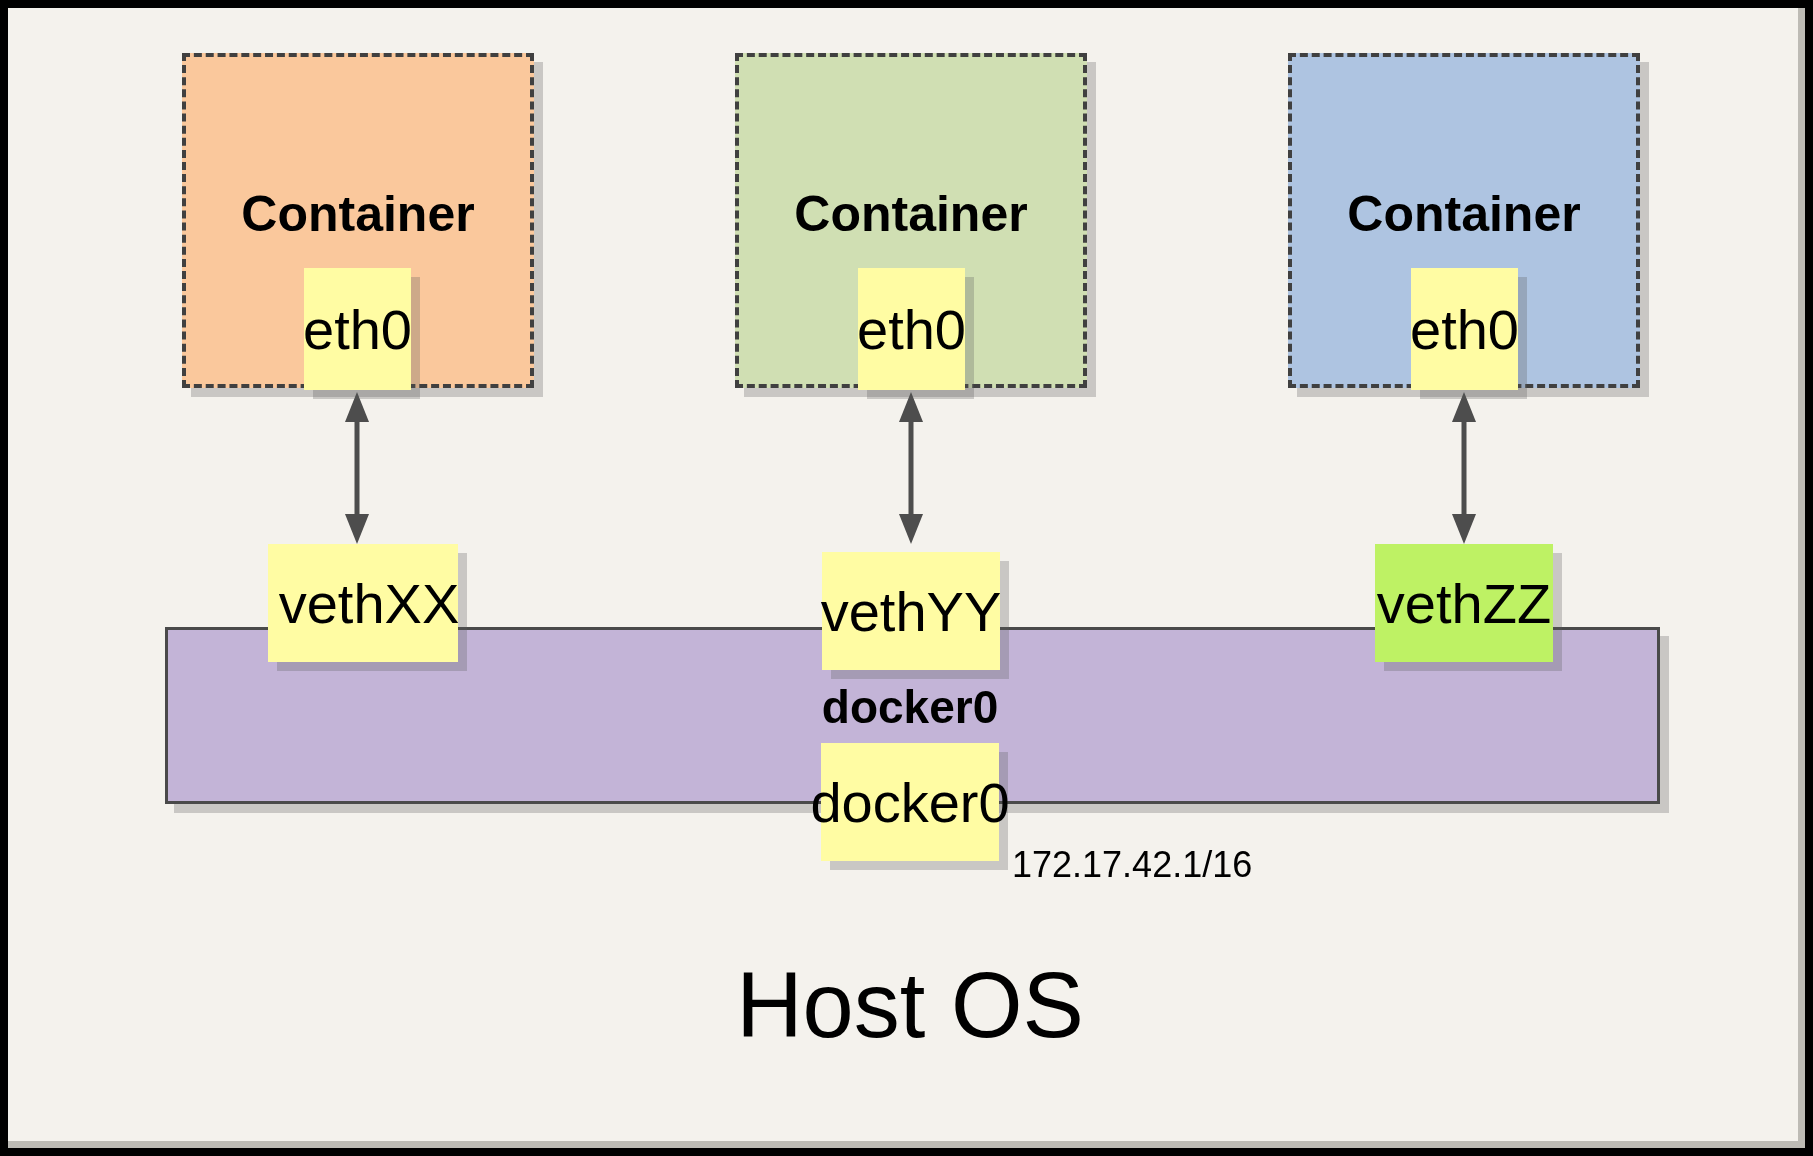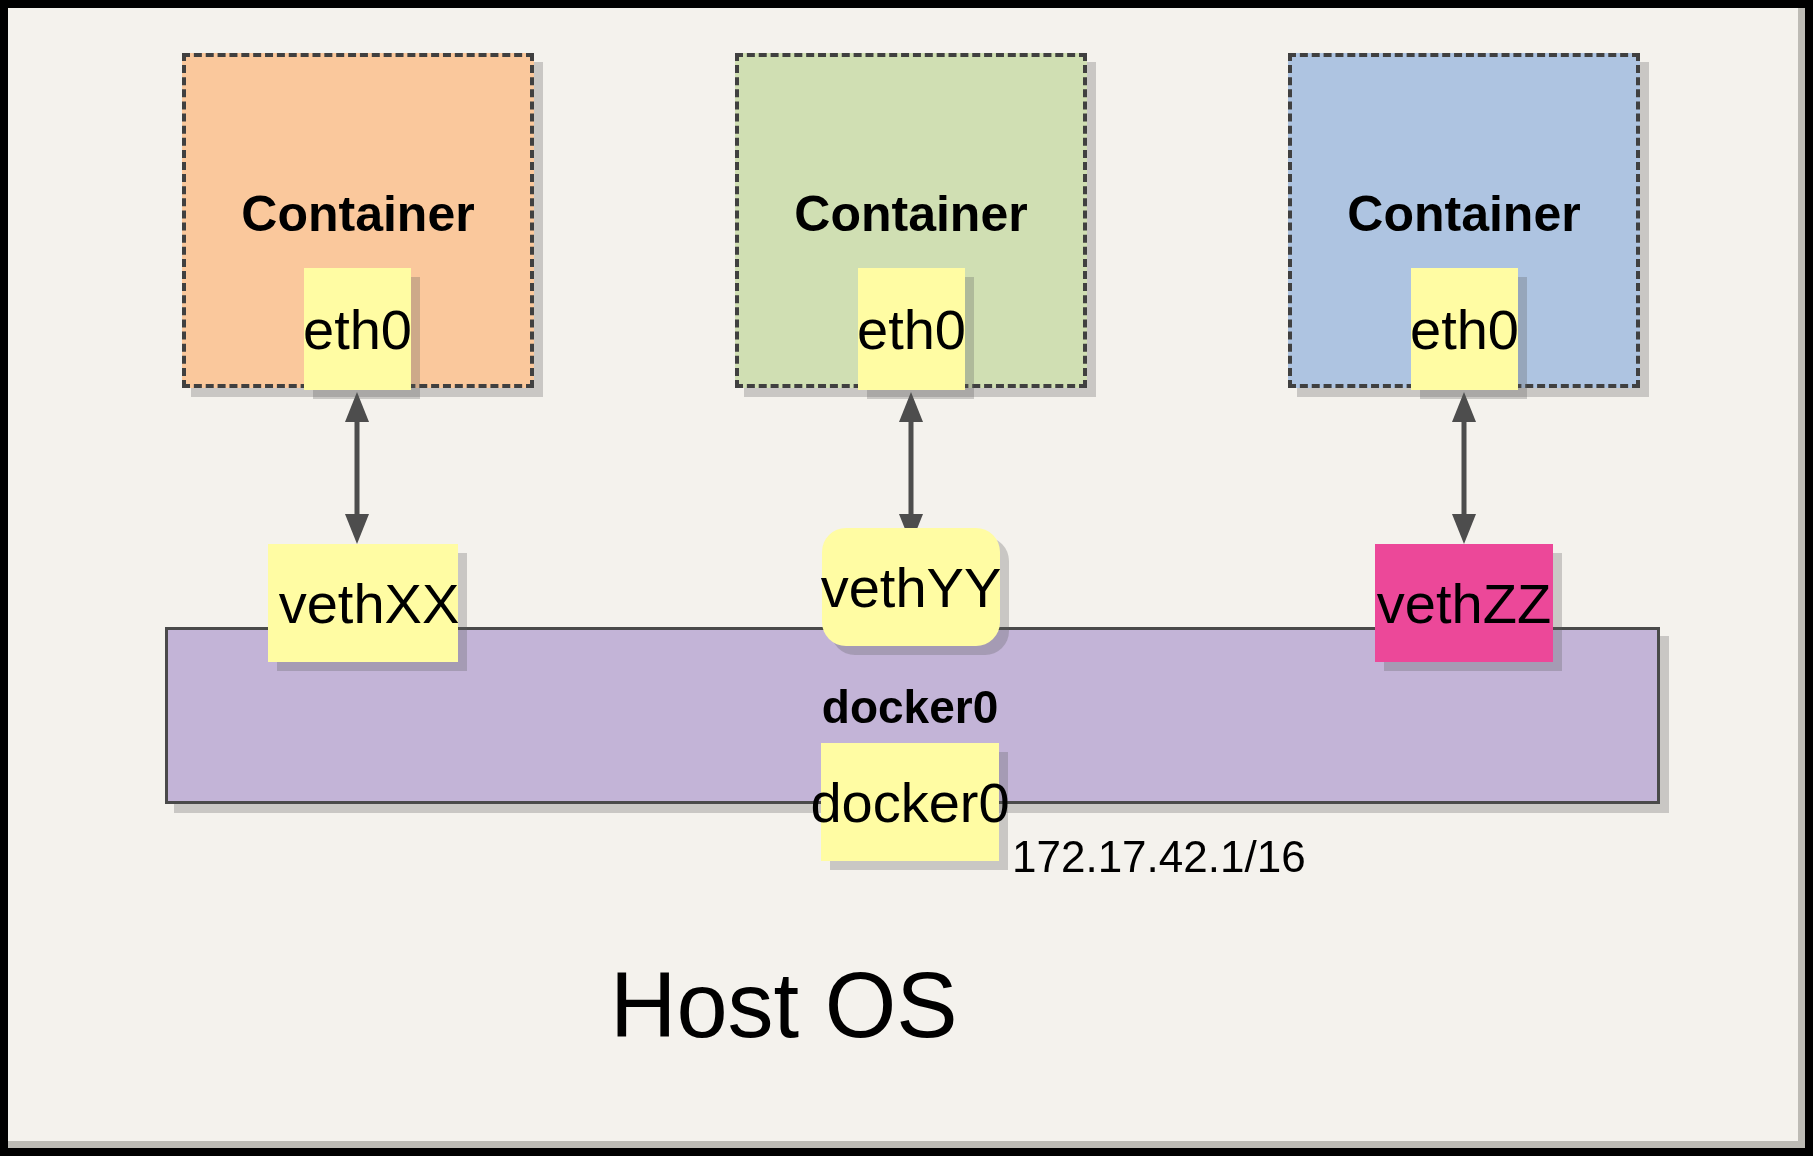--- a/index.html
+++ b/index.html
@@ -40,38 +40,38 @@
     width:1495px;height:177px;
     box-sizing:border-box;
     border:3px solid #4A4A4A;
     z-index:1;
   }
   .bridge-label{
     width:400px;text-align:center;
     font-size:46px;font-weight:bold;
     z-index:2;
   }
-  .ip-label{font-size:44px;z-index:2;}
+  .ip-label{font-size:36px;z-index:2;margin-top:12px;}
   .host-label{
-    width:600px;text-align:left;
+    width:600px;text-align:center;
     font-size:92px;line-height:105px;
     z-index:1;
   }
   
   #c1{left:174px;top:45px;}
   #c2{left:727px;top:45px;}
   #c3{left:1280px;top:45px;}
   #eth1{left:296px;top:260px;}
   #eth2{left:850px;top:260px;}
   #eth3{left:1403px;top:260px;}
   #arrow1{left:334px;top:384px;}
   #arrow2{left:888px;top:384px;}
   #arrow3{left:1441px;top:384px;}
   #veth1{left:260px;top:536px;padding-left:12px;}
-  #veth2{left:814px;top:520px;border-radius:24px;}
+  #veth2{left:814px;top:544px;}
   #veth3{left:1367px;top:536px;}
   #bar{left:157px;top:619px;}
   #bridgeLabel{left:702px;top:672px;}
   #dockerBox{left:813px;top:735px;}
   #ipLabel{left:1004px;top:824px;}
   #hostLabel{left:602px;top:945px;}
 </style>
 </head>
 <body>
 
@@ -123,21 +123,21 @@
 
   <div id="bar" class="abs bridge-bar shadow" style="background: rgb(195, 180, 215);"></div>
   <div id="bridgeLabel" class="abs bridge-label">docker0</div>
 
   <div id="veth1" class="abs note veth shadow" style="background: rgb(255, 252, 163);">
     <span>vethXX</span>
   </div>
   <div id="veth2" class="abs note veth shadow" style="background: rgb(255, 252, 163);">
     <span>vethYY</span>
   </div>
-  <div id="veth3" class="abs note veth shadow" style="background: #ec4899;">
+  <div id="veth3" class="abs note veth shadow" style="background: #bef264;">
     <span>vethZZ</span>
   </div>
 
   <div id="dockerBox" class="abs note veth shadow" style="background: rgb(255, 252, 163);">
     <span>docker0</span>
   </div>
   <div id="ipLabel" class="abs ip-label">172.17.42.1/16</div>
 
   <div id="hostLabel" class="abs host-label">Host OS</div>
 

